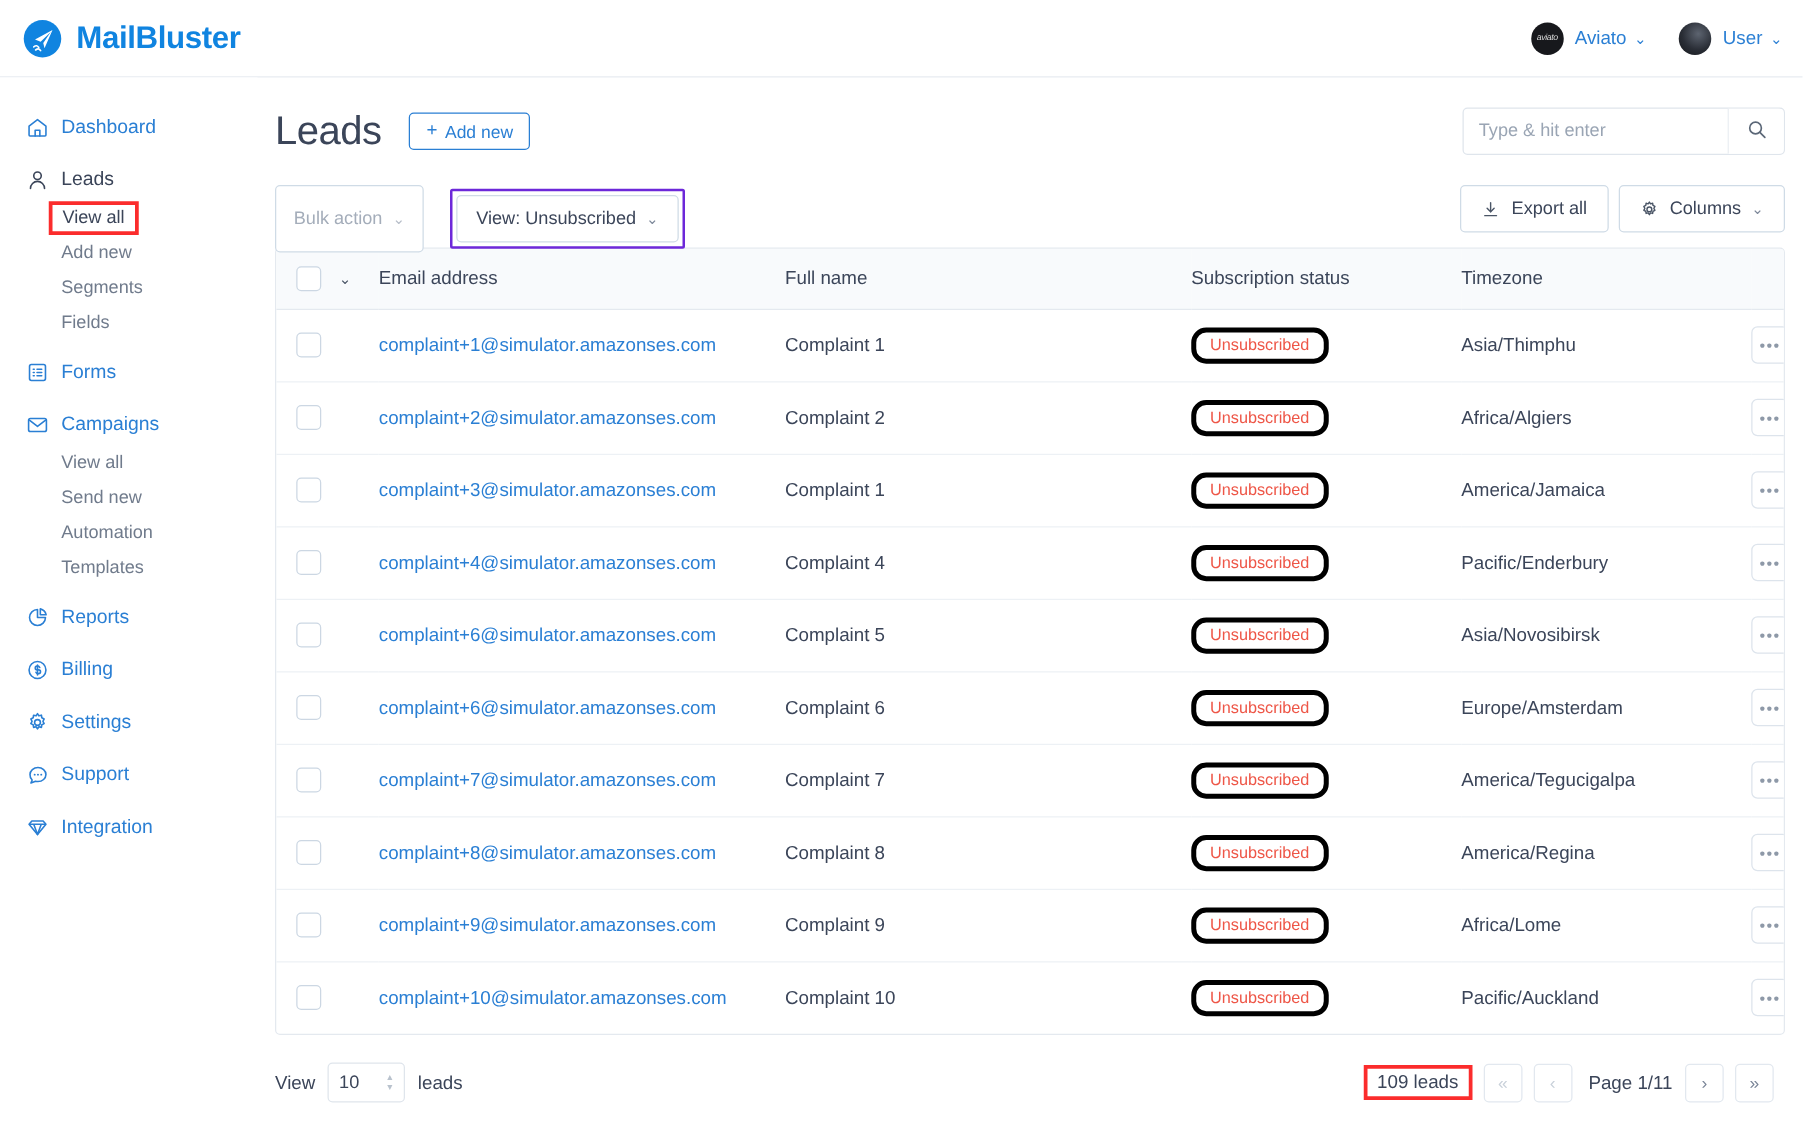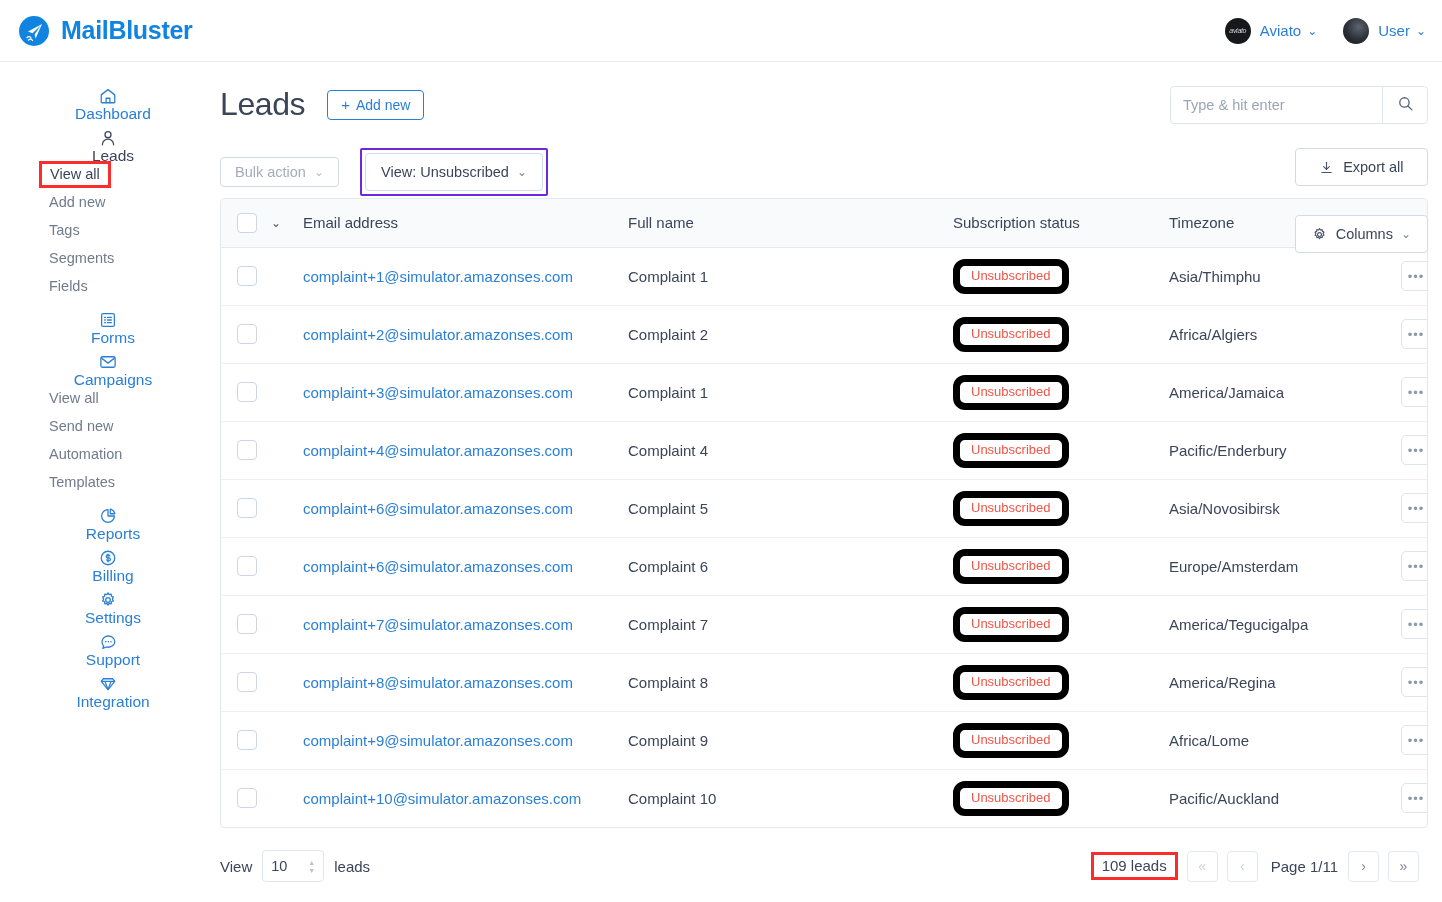--- a/index.html
+++ b/index.html
@@ -45,21 +45,21 @@
   .acct-label { margin-left: 9px; font-size: 15px; color: #2a7fd4; }
   .caret-dn { margin-left: 6px; color: #2a7fd4; font-size: 12px; }
 
   
   .sidebar {
     position: absolute; top: 62px; left: 0; width: 206px; height: 840px;
     background: #fff; padding-top: 24px;
   }
   .nav-item {
     display: flex; align-items: center;
-    height: 32px; padding-left: 20px; cursor: pointer; flex-direction: column;
+    height: 32px; padding-left: 20px; cursor: pointer;
   }
   .nav-ico {
     width: 19px; height: 19px; margin-right: 10px;
     display: flex; align-items: center; justify-content: center;
     color: #2a7fd4; flex: none;
   }
   .nav-ico svg { display: block; }
   .nav-label { font-size: 15.5px; color: #2a7fd4; }
   .nav-item.active .nav-label { color: #3b4559; }
   .nav-item.active .nav-ico { color: #3b4559; }
@@ -110,29 +110,29 @@
   .search-input::placeholder { color: #9aa5b4; }
   .search-btn {
     width: 46px; height: 100%; border: none; border-left: 1px solid #dfe5ec;
     background: #fff; cursor: pointer; display: flex;
     align-items: center; justify-content: center; color: #5b6777;
     border-radius: 0 4px 4px 0;
   }
 
   .toolbar { position: relative; height: 56px; margin-top: 19px; }
   .tb-left { position: absolute; left: 14px; top: 6px; display: flex; align-items: center; }
-  .btn-bulk { height: 30px; padding: 0 14px; color: #a4adba; }
+  .btn-bulk { height: 54px; padding: 0 14px; color: #a4adba; }
   .view-hl {
     margin-left: 21px; border: 2px solid #6d28d9;
     padding: 3px; display: inline-block; border-radius: 2px;
   }
   .btn-view { height: 38px; padding: 0 15px; }
   .cv { margin-left: 8px; font-size: 12px; color: #7b8698; }
   .btn-bulk .cv { color: #b6bdc8; }
-  .tb-right { position: absolute; right: 14px; top: 6px; display: flex; gap: 29px; flex-direction: column; }
+  .tb-right { position: absolute; right: 14px; top: 6px; display: flex; gap: 8px; }
   .btn-ico-txt { height: 38px; padding: 0 16px; }
   .btn-ico-txt .ti { margin-right: 9px; display: flex; align-items: center; color: #4a5566; }
 
   
   .table-wrap {
     margin: 0 14px; border: 1px solid #e4e9ef; border-radius: 4px;
     overflow: hidden; background: #fff;
   }
   table { width: 100%; border-collapse: collapse; table-layout: fixed; }
   thead th {
@@ -153,21 +153,21 @@
   tbody tr:last-child td { border-bottom: none; }
   .chkbox {
     width: 20px; height: 20px; border: 1px solid #ccd7e3;
     border-radius: 4px; background: #fff; display: inline-block;
     vertical-align: middle; cursor: pointer;
   }
   .th-chk-wrap { display: flex; align-items: center; }
   .th-caret { margin-left: 14px; font-size: 12px; color: #4a5566; cursor: pointer; }
   .email-link { color: #2a7fd4; text-decoration: none; cursor: pointer; }
   .badge {
-    display: inline-block; border: 7px solid #000000; color: #ee5647;
+    display: inline-block; border: 4px solid #000000; color: #ee5647;
     border-radius: 12px; padding: 3px 11px 4px; font-size: 13px;
     background: #fff; line-height: 14px;
   }
   .dots-btn {
     width: 30px; height: 30px; border: 1px solid #dde4ec; border-radius: 5px;
     background: #fff; cursor: pointer; color: #8e99a8; font-size: 13px;
     display: flex; align-items: center; justify-content: center;
     letter-spacing: 1px; line-height: 1;
   }
 
@@ -252,23 +252,20 @@
     <span class="nav-label">Leads</span>
   </div>
 
   <div class="sub-item current">
     <span class="sub-hl">
       <span class="sub-label">View all</span>
     </span>
   </div>
   <div class="sub-item">
     <span class="sub-label">Add new</span>
-  </div>
-  <div class="sub-item">
-    <span class="sub-label">Tags</span>
   </div>
   <div class="sub-item">
     <span class="sub-label">Segments</span>
   </div>
   <div class="sub-item">
     <span class="sub-label">Fields</span>
   </div>
 
   <div class="nav-gap"></div>
 

